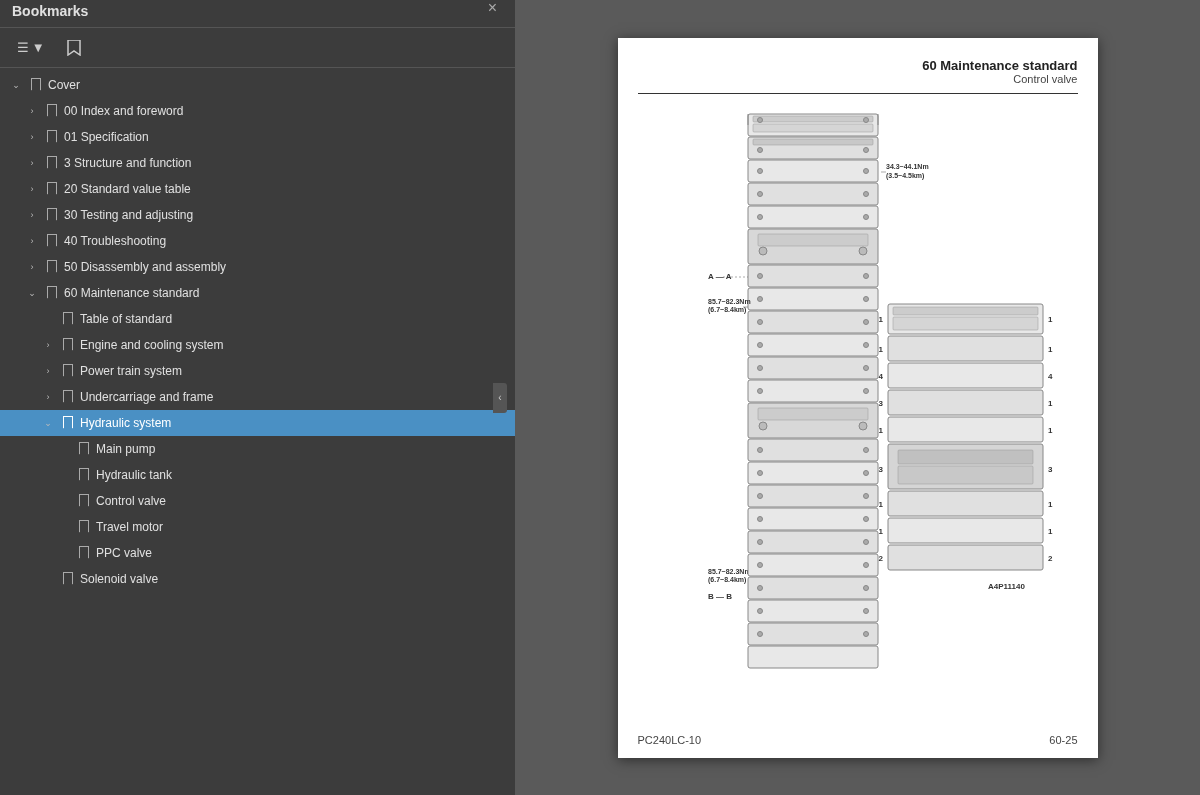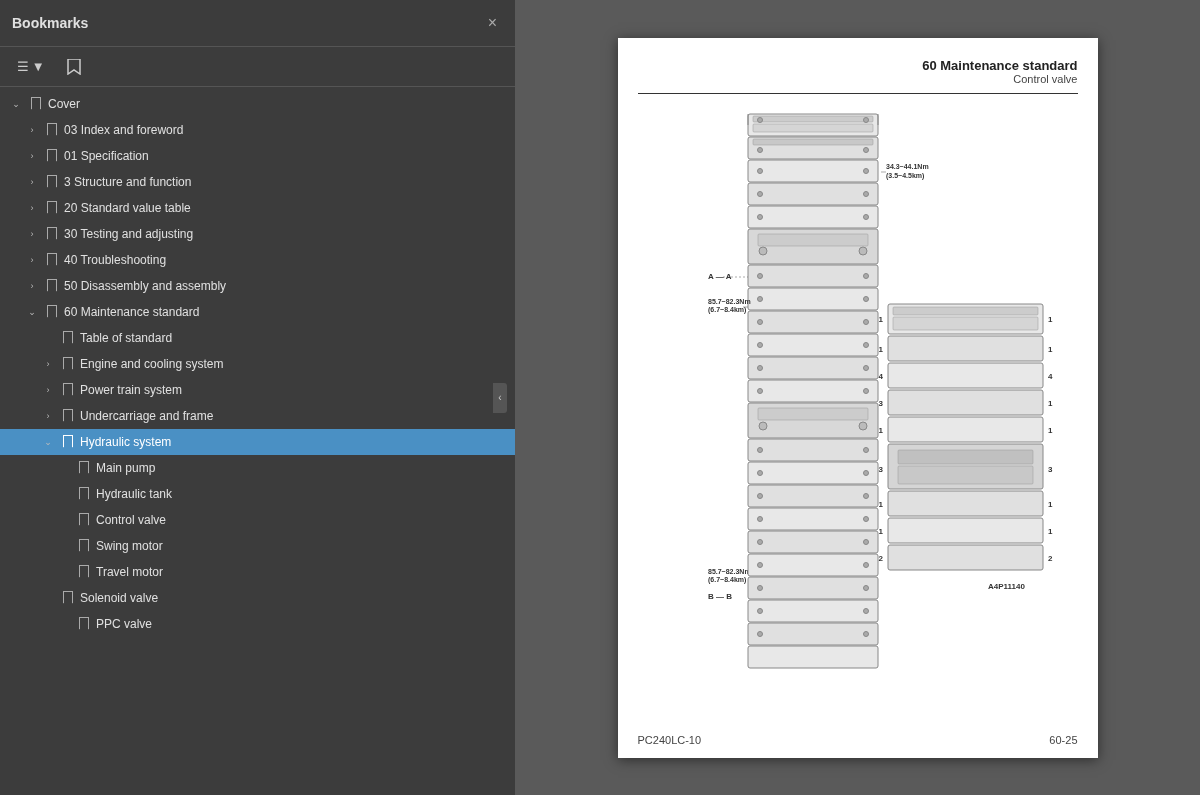--- a/index.html
+++ b/index.html
@@ -20,26 +20,26 @@
       min-width: 515px;
       background: #3c3c3c;
       display: flex;
       flex-direction: column;
       height: 795px;
       position: relative;
     }
 
     .panel-header {
       display: flex;
-      align-items: center;
+      align-items: flex-end;
       justify-content: space-between;
       padding: 8px 12px;
       background: #3c3c3c;
       border-bottom: 1px solid #555;
-      height: 47px;
+      height: 28px;
     }
 
     .panel-title {
       font-size: 14px;
       font-weight: 600;
       color: #e0e0e0;
     }
 
     .close-btn {
       background: none;
@@ -236,21 +236,21 @@
         </span>
       <span class="item-label">Cover</span>
     </div>
 
     <div class="tree-item">
       <span class="indent" style="width:20px"></span>
       <span class="expand-btn">›</span>
       <span class="bookmark-icon">
           <div class="bm-icon"></div>
         </span>
-      <span class="item-label">03 Index and foreword</span>
+      <span class="item-label">00 Index and foreword</span>
     </div>
 
     <div class="tree-item">
       <span class="indent" style="width:20px"></span>
       <span class="expand-btn">›</span>
       <span class="bookmark-icon">
           <div class="bm-icon"></div>
         </span>
       <span class="item-label">01 Specification</span>
     </div>
@@ -374,54 +374,46 @@
 
     <div class="tree-item">
       <span class="indent" style="width:52px"></span>
       <span class="expand-btn" style="visibility:hidden">›</span>
       <span class="bookmark-icon">
           <div class="bm-icon"></div>
         </span>
       <span class="item-label">Control valve</span>
     </div>
 
+
     <div class="tree-item">
       <span class="indent" style="width:52px"></span>
       <span class="expand-btn" style="visibility:hidden">›</span>
       <span class="bookmark-icon">
           <div class="bm-icon"></div>
         </span>
-      <span class="item-label">Swing motor</span>
+      <span class="item-label">Travel motor</span>
     </div>
 
     <div class="tree-item">
       <span class="indent" style="width:52px"></span>
       <span class="expand-btn" style="visibility:hidden">›</span>
       <span class="bookmark-icon">
           <div class="bm-icon"></div>
         </span>
-      <span class="item-label">Travel motor</span>
+      <span class="item-label">PPC valve</span>
     </div>
 
     <div class="tree-item">
       <span class="indent" style="width:36px"></span>
       <span class="expand-btn" style="visibility:hidden">›</span>
       <span class="bookmark-icon">
           <div class="bm-icon"></div>
         </span>
       <span class="item-label">Solenoid valve</span>
-    </div>
-
-    <div class="tree-item">
-      <span class="indent" style="width:52px"></span>
-      <span class="expand-btn" style="visibility:hidden">›</span>
-      <span class="bookmark-icon">
-          <div class="bm-icon"></div>
-        </span>
-      <span class="item-label">PPC valve</span>
     </div>
 
   </div>
 
   <div style="position:absolute; right:8px; top:50%; transform:translateY(-50%); width:14px; height:30px; background:#555; display:flex; align-items:center; justify-content:center; border-radius:0 3px 3px 0; cursor:pointer; z-index:10;">
     <span style="color:#ccc; font-size:10px;">‹</span>
   </div>
 
 </div>
 

